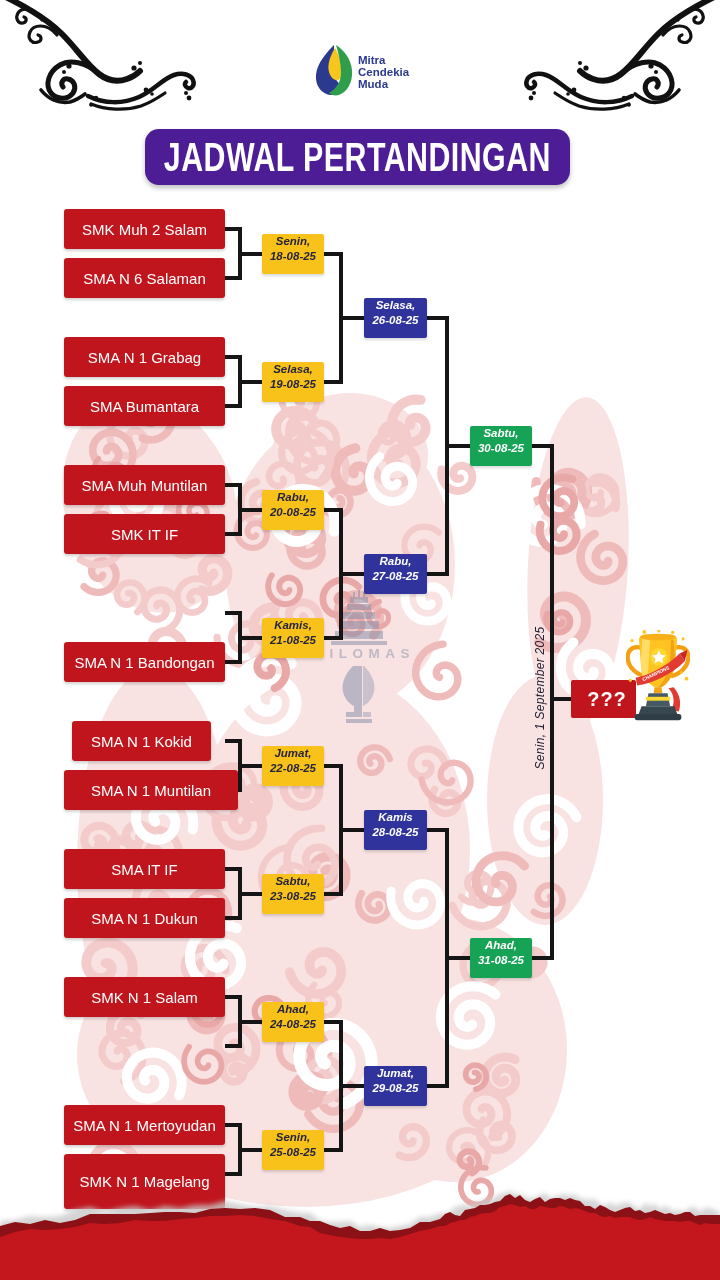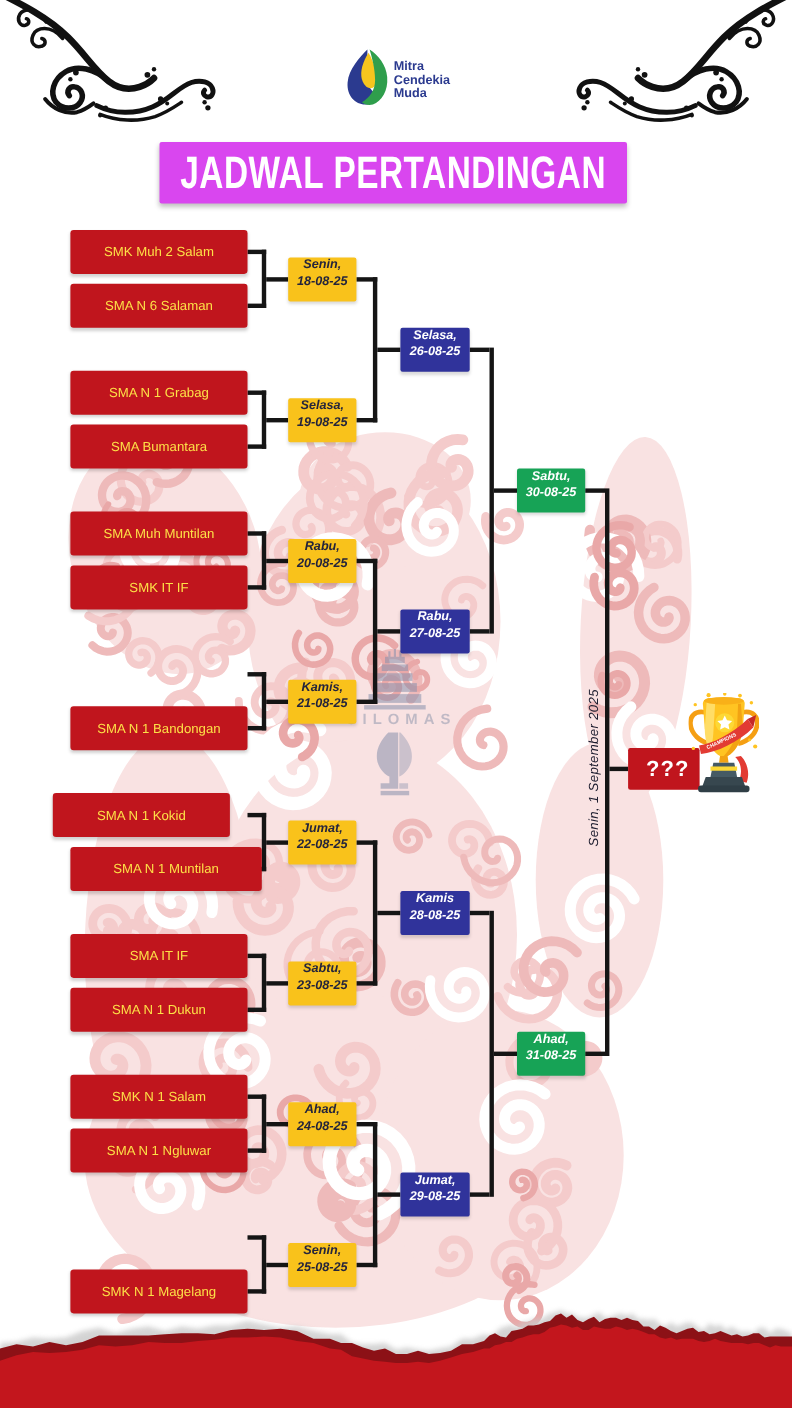--- a/index.html
+++ b/index.html
@@ -1,31 +1,31 @@
 <!DOCTYPE html>
 <html><head><meta charset="utf-8">
 <style>
 html,body{margin:0;padding:0}
 #page{position:relative;width:720px;height:1280px;background:#fff;overflow:hidden;
  font-family:"Liberation Sans",sans-serif}
 .ln{position:absolute;background:#151515;z-index:3}
-.tb{position:absolute;background:#c0151d;color:#fde047;z-index:4;border-radius:3px;
- display:flex;align-items:center;justify-content:center;font-size:12px;
+.tb{position:absolute;background:#c0151d;color:#ffffff;z-index:4;border-radius:3px;
+ display:flex;align-items:center;justify-content:center;font-size:15px;
  box-shadow:0 2px 3px rgba(0,0,0,0.18)}
 .db{position:absolute;z-index:4;display:flex;align-items:flex-start;justify-content:center;
  text-align:center;font-style:italic;font-weight:bold;font-size:11.5px;line-height:15px;border-radius:2px;
  box-shadow:0 2px 3px rgba(0,0,0,0.15)}
 .db.y{background:#f9c21b;color:#24243c}
 .db.b{background:#30339b;color:#fff}
 .db.g{background:#17a356;color:#fff}
 .qbox{position:absolute;left:571px;top:680px;width:65px;height:38px;background:#c0151d;z-index:4;
  color:#fff;font-weight:bold;font-size:20px;letter-spacing:1px;display:flex;align-items:center;
  justify-content:center;border-radius:2px;padding-left:7px;box-sizing:border-box}
-.banner{position:absolute;left:145px;top:129px;width:425px;height:56px;background:#d946ef;
- border-radius:2px;z-index:4;display:flex;align-items:center;justify-content:center;
+.banner{position:absolute;left:145px;top:129px;width:425px;height:56px;background:#4c1d95;
+ border-radius:14px;z-index:4;display:flex;align-items:center;justify-content:center;
  box-shadow:0 3px 5px rgba(0,0,0,0.25)}
 .banner span{color:#fff;font-weight:bold;font-size:33px;letter-spacing:0.5px;transform:scale(0.92,1.25)}
 </style></head>
 <body>
 <div id="page">
 <div style="position:absolute;left:0;top:0;z-index:0"><svg width="720" height="1280" viewBox="0 0 720 1280">
 <ellipse cx="150" cy="505" rx="85" ry="110" fill="#f9e2e2" transform="rotate(-18 150 505)"></ellipse>
 <ellipse cx="340" cy="565" rx="115" ry="148" fill="#f9e2e2" transform="rotate(0 340 565)"></ellipse>
 <ellipse cx="350" cy="455" rx="78" ry="62" fill="#f9e2e2" transform="rotate(0 350 455)"></ellipse>
 <ellipse cx="578" cy="565" rx="50" ry="168" fill="#f9e2e2" transform="rotate(3 578 565)"></ellipse>
@@ -290,36 +290,36 @@
     </div>
     <div class="tb" style="left:64px;top:514px;width:161px;height:40px">SMK IT IF</div>
     <div class="tb" style="left:64px;top:465px;width:161px;height:40px">SMA Muh Muntilan</div>
     <div class="db y" style="left:262px;top:489.5px;width:62px;height:40px">
       <span>Rabu,<br>20-08-25</span>
     </div>
     <div class="tb" style="left:64px;top:642px;width:161px;height:40px">SMA N 1 Bandongan</div>
     <div class="db y" style="left:262px;top:617.5px;width:62px;height:40px">
       <span>Kamis,<br>21-08-25</span>
     </div>
-    <div class="tb" style="left:48px;top:721px;width:161px;height:40px">SMA N 1 Kokid</div>
+    <div class="tb" style="left:72px;top:721px;width:139px;height:40px">SMA N 1 Kokid</div>
     <div class="tb" style="left:64px;top:770px;width:174px;height:40px">SMA N 1 Muntilan</div>
     <div class="db y" style="left:262px;top:745.5px;width:62px;height:40px">
       <span>Jumat,<br>22-08-25</span>
     </div>
     <div class="tb" style="left:64px;top:849px;width:161px;height:40px">SMA IT IF</div>
     <div class="tb" style="left:64px;top:898px;width:161px;height:40px">SMA N 1 Dukun</div>
     <div class="db y" style="left:262px;top:873.5px;width:62px;height:40px">
       <span>Sabtu,<br>23-08-25</span>
     </div>
     <div class="tb" style="left:64px;top:977px;width:161px;height:40px">SMK N 1 Salam</div>
-    <div class="tb" style="left:64px;top:1026px;width:161px;height:40px">SMA N 1 Ngluwar</div>
     <div class="db y" style="left:262px;top:1001.5px;width:62px;height:40px">
       <span>Ahad,<br>24-08-25</span>
     </div>
-    <div class="tb" style="left:64px;top:1154px;width:161px;height:40px">SMK N 1 Magelang</div>
+    <div class="tb" style="left:64px;top:1105px;width:161px;height:40px">SMA N 1 Mertoyudan</div>
+    <div class="tb" style="left:64px;top:1154px;width:161px;height:55px">SMK N 1 Magelang</div>
     <div class="db y" style="left:262px;top:1129.5px;width:62px;height:40px">
       <span>Senin,<br>25-08-25</span>
     </div>
     <div class="db b" style="left:364px;top:297.5px;width:63px;height:40px">
       <span>Selasa,<br>26-08-25</span>
     </div>
     <div class="db b" style="left:364px;top:553.5px;width:63px;height:40px">
       <span>Rabu,<br>27-08-25</span>
     </div>
     <div class="db b" style="left:364px;top:809.5px;width:63px;height:40px">

